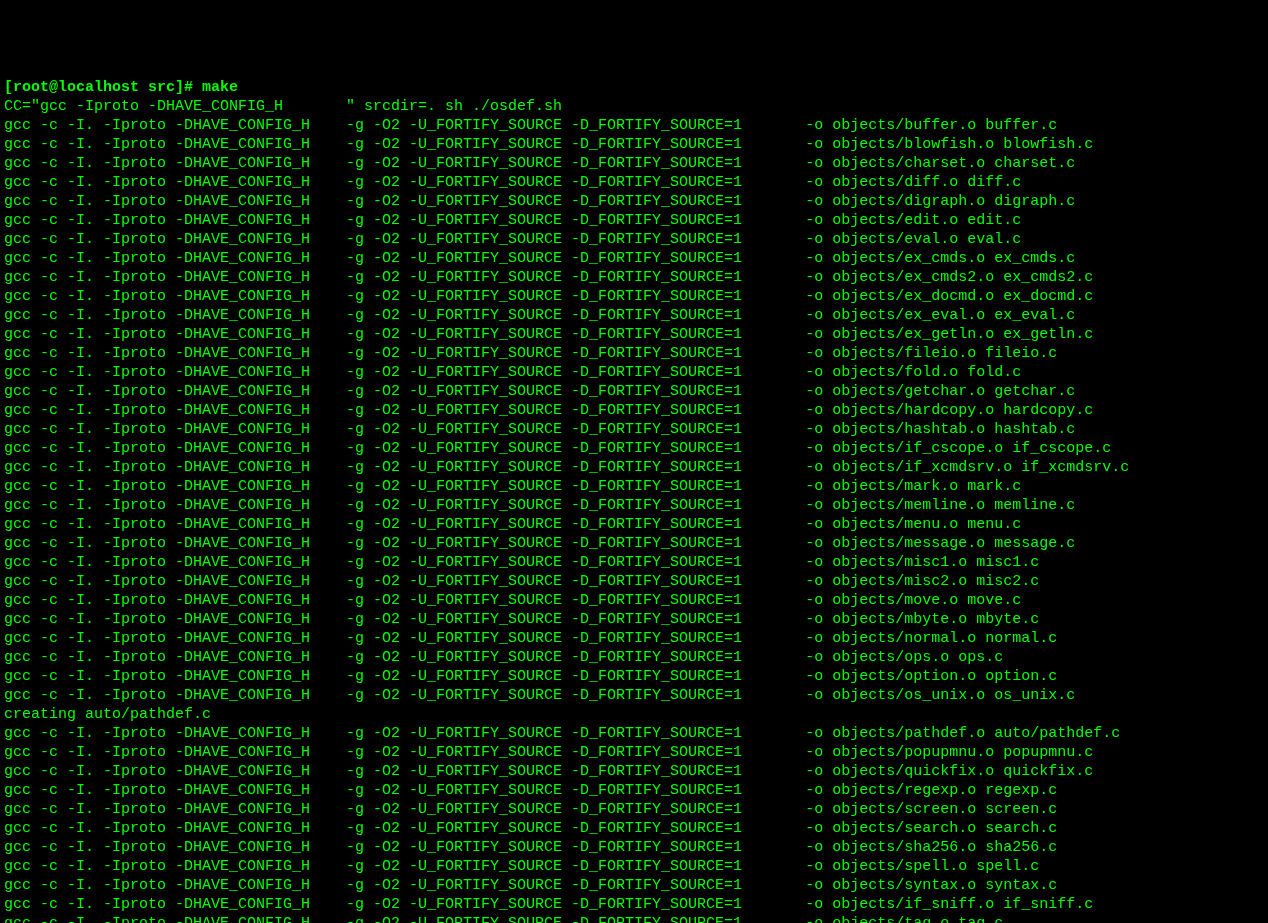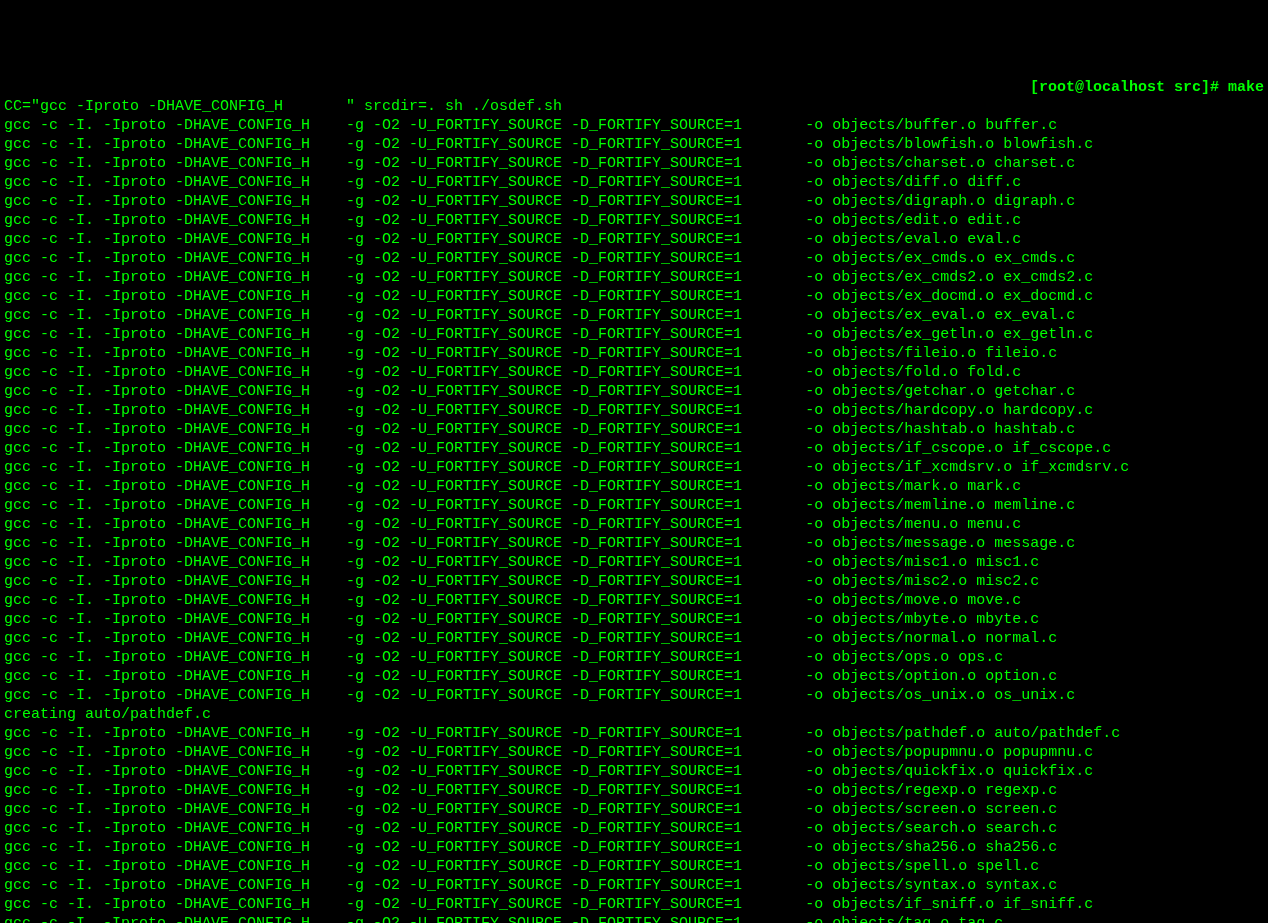--- a/index.html
+++ b/index.html
@@ -11,21 +11,20 @@
       margin: 0;
       padding: 2px 4px;
       white-space: pre;
       overflow: hidden;
     }
     .term-line {
       display: block;
     }
     .bright {
       font-weight: bold;
-      text-align: right;
     }
   </style>
 </head>
 <body>
 
 
 
 <div id="terminal"><span class="term-line bright">[root@localhost src]# make</span><span class="term-line">CC="gcc -Iproto -DHAVE_CONFIG_H       " srcdir=. sh ./osdef.sh</span><span class="term-line">gcc -c -I. -Iproto -DHAVE_CONFIG_H    -g -O2 -U_FORTIFY_SOURCE -D_FORTIFY_SOURCE=1       -o objects/buffer.o buffer.c</span><span class="term-line">gcc -c -I. -Iproto -DHAVE_CONFIG_H    -g -O2 -U_FORTIFY_SOURCE -D_FORTIFY_SOURCE=1       -o objects/blowfish.o blowfish.c</span><span class="term-line">gcc -c -I. -Iproto -DHAVE_CONFIG_H    -g -O2 -U_FORTIFY_SOURCE -D_FORTIFY_SOURCE=1       -o objects/charset.o charset.c</span><span class="term-line">gcc -c -I. -Iproto -DHAVE_CONFIG_H    -g -O2 -U_FORTIFY_SOURCE -D_FORTIFY_SOURCE=1       -o objects/diff.o diff.c</span><span class="term-line">gcc -c -I. -Iproto -DHAVE_CONFIG_H    -g -O2 -U_FORTIFY_SOURCE -D_FORTIFY_SOURCE=1       -o objects/digraph.o digraph.c</span><span class="term-line">gcc -c -I. -Iproto -DHAVE_CONFIG_H    -g -O2 -U_FORTIFY_SOURCE -D_FORTIFY_SOURCE=1       -o objects/edit.o edit.c</span><span class="term-line">gcc -c -I. -Iproto -DHAVE_CONFIG_H    -g -O2 -U_FORTIFY_SOURCE -D_FORTIFY_SOURCE=1       -o objects/eval.o eval.c</span><span class="term-line">gcc -c -I. -Iproto -DHAVE_CONFIG_H    -g -O2 -U_FORTIFY_SOURCE -D_FORTIFY_SOURCE=1       -o objects/ex_cmds.o ex_cmds.c</span><span class="term-line">gcc -c -I. -Iproto -DHAVE_CONFIG_H    -g -O2 -U_FORTIFY_SOURCE -D_FORTIFY_SOURCE=1       -o objects/ex_cmds2.o ex_cmds2.c</span><span class="term-line">gcc -c -I. -Iproto -DHAVE_CONFIG_H    -g -O2 -U_FORTIFY_SOURCE -D_FORTIFY_SOURCE=1       -o objects/ex_docmd.o ex_docmd.c</span><span class="term-line">gcc -c -I. -Iproto -DHAVE_CONFIG_H    -g -O2 -U_FORTIFY_SOURCE -D_FORTIFY_SOURCE=1       -o objects/ex_eval.o ex_eval.c</span><span class="term-line">gcc -c -I. -Iproto -DHAVE_CONFIG_H    -g -O2 -U_FORTIFY_SOURCE -D_FORTIFY_SOURCE=1       -o objects/ex_getln.o ex_getln.c</span><span class="term-line">gcc -c -I. -Iproto -DHAVE_CONFIG_H    -g -O2 -U_FORTIFY_SOURCE -D_FORTIFY_SOURCE=1       -o objects/fileio.o fileio.c</span><span class="term-line">gcc -c -I. -Iproto -DHAVE_CONFIG_H    -g -O2 -U_FORTIFY_SOURCE -D_FORTIFY_SOURCE=1       -o objects/fold.o fold.c</span><span class="term-line">gcc -c -I. -Iproto -DHAVE_CONFIG_H    -g -O2 -U_FORTIFY_SOURCE -D_FORTIFY_SOURCE=1       -o objects/getchar.o getchar.c</span><span class="term-line">gcc -c -I. -Iproto -DHAVE_CONFIG_H    -g -O2 -U_FORTIFY_SOURCE -D_FORTIFY_SOURCE=1       -o objects/hardcopy.o hardcopy.c</span><span class="term-line">gcc -c -I. -Iproto -DHAVE_CONFIG_H    -g -O2 -U_FORTIFY_SOURCE -D_FORTIFY_SOURCE=1       -o objects/hashtab.o hashtab.c</span><span class="term-line">gcc -c -I. -Iproto -DHAVE_CONFIG_H    -g -O2 -U_FORTIFY_SOURCE -D_FORTIFY_SOURCE=1       -o objects/if_cscope.o if_cscope.c</span><span class="term-line">gcc -c -I. -Iproto -DHAVE_CONFIG_H    -g -O2 -U_FORTIFY_SOURCE -D_FORTIFY_SOURCE=1       -o objects/if_xcmdsrv.o if_xcmdsrv.c</span><span class="term-line">gcc -c -I. -Iproto -DHAVE_CONFIG_H    -g -O2 -U_FORTIFY_SOURCE -D_FORTIFY_SOURCE=1       -o objects/mark.o mark.c</span><span class="term-line">gcc -c -I. -Iproto -DHAVE_CONFIG_H    -g -O2 -U_FORTIFY_SOURCE -D_FORTIFY_SOURCE=1       -o objects/memline.o memline.c</span><span class="term-line">gcc -c -I. -Iproto -DHAVE_CONFIG_H    -g -O2 -U_FORTIFY_SOURCE -D_FORTIFY_SOURCE=1       -o objects/menu.o menu.c</span><span class="term-line">gcc -c -I. -Iproto -DHAVE_CONFIG_H    -g -O2 -U_FORTIFY_SOURCE -D_FORTIFY_SOURCE=1       -o objects/message.o message.c</span><span class="term-line">gcc -c -I. -Iproto -DHAVE_CONFIG_H    -g -O2 -U_FORTIFY_SOURCE -D_FORTIFY_SOURCE=1       -o objects/misc1.o misc1.c</span><span class="term-line">gcc -c -I. -Iproto -DHAVE_CONFIG_H    -g -O2 -U_FORTIFY_SOURCE -D_FORTIFY_SOURCE=1       -o objects/misc2.o misc2.c</span><span class="term-line">gcc -c -I. -Iproto -DHAVE_CONFIG_H    -g -O2 -U_FORTIFY_SOURCE -D_FORTIFY_SOURCE=1       -o objects/move.o move.c</span><span class="term-line">gcc -c -I. -Iproto -DHAVE_CONFIG_H    -g -O2 -U_FORTIFY_SOURCE -D_FORTIFY_SOURCE=1       -o objects/mbyte.o mbyte.c</span><span class="term-line">gcc -c -I. -Iproto -DHAVE_CONFIG_H    -g -O2 -U_FORTIFY_SOURCE -D_FORTIFY_SOURCE=1       -o objects/normal.o normal.c</span><span class="term-line">gcc -c -I. -Iproto -DHAVE_CONFIG_H    -g -O2 -U_FORTIFY_SOURCE -D_FORTIFY_SOURCE=1       -o objects/ops.o ops.c</span><span class="term-line">gcc -c -I. -Iproto -DHAVE_CONFIG_H    -g -O2 -U_FORTIFY_SOURCE -D_FORTIFY_SOURCE=1       -o objects/option.o option.c</span><span class="term-line">gcc -c -I. -Iproto -DHAVE_CONFIG_H    -g -O2 -U_FORTIFY_SOURCE -D_FORTIFY_SOURCE=1       -o objects/os_unix.o os_unix.c</span><span class="term-line">creating auto/pathdef.c</span><span class="term-line">gcc -c -I. -Iproto -DHAVE_CONFIG_H    -g -O2 -U_FORTIFY_SOURCE -D_FORTIFY_SOURCE=1       -o objects/pathdef.o auto/pathdef.c</span><span class="term-line">gcc -c -I. -Iproto -DHAVE_CONFIG_H    -g -O2 -U_FORTIFY_SOURCE -D_FORTIFY_SOURCE=1       -o objects/popupmnu.o popupmnu.c</span><span class="term-line">gcc -c -I. -Iproto -DHAVE_CONFIG_H    -g -O2 -U_FORTIFY_SOURCE -D_FORTIFY_SOURCE=1       -o objects/quickfix.o quickfix.c</span><span class="term-line">gcc -c -I. -Iproto -DHAVE_CONFIG_H    -g -O2 -U_FORTIFY_SOURCE -D_FORTIFY_SOURCE=1       -o objects/regexp.o regexp.c</span><span class="term-line">gcc -c -I. -Iproto -DHAVE_CONFIG_H    -g -O2 -U_FORTIFY_SOURCE -D_FORTIFY_SOURCE=1       -o objects/screen.o screen.c</span><span class="term-line">gcc -c -I. -Iproto -DHAVE_CONFIG_H    -g -O2 -U_FORTIFY_SOURCE -D_FORTIFY_SOURCE=1       -o objects/search.o search.c</span><span class="term-line">gcc -c -I. -Iproto -DHAVE_CONFIG_H    -g -O2 -U_FORTIFY_SOURCE -D_FORTIFY_SOURCE=1       -o objects/sha256.o sha256.c</span><span class="term-line">gcc -c -I. -Iproto -DHAVE_CONFIG_H    -g -O2 -U_FORTIFY_SOURCE -D_FORTIFY_SOURCE=1       -o objects/spell.o spell.c</span><span class="term-line">gcc -c -I. -Iproto -DHAVE_CONFIG_H    -g -O2 -U_FORTIFY_SOURCE -D_FORTIFY_SOURCE=1       -o objects/syntax.o syntax.c</span><span class="term-line">gcc -c -I. -Iproto -DHAVE_CONFIG_H    -g -O2 -U_FORTIFY_SOURCE -D_FORTIFY_SOURCE=1       -o objects/if_sniff.o if_sniff.c</span><span class="term-line">gcc -c -I. -Iproto -DHAVE_CONFIG_H    -g -O2 -U_FORTIFY_SOURCE -D_FORTIFY_SOURCE=1       -o objects/tag.o tag.c</span></div>
 
 

